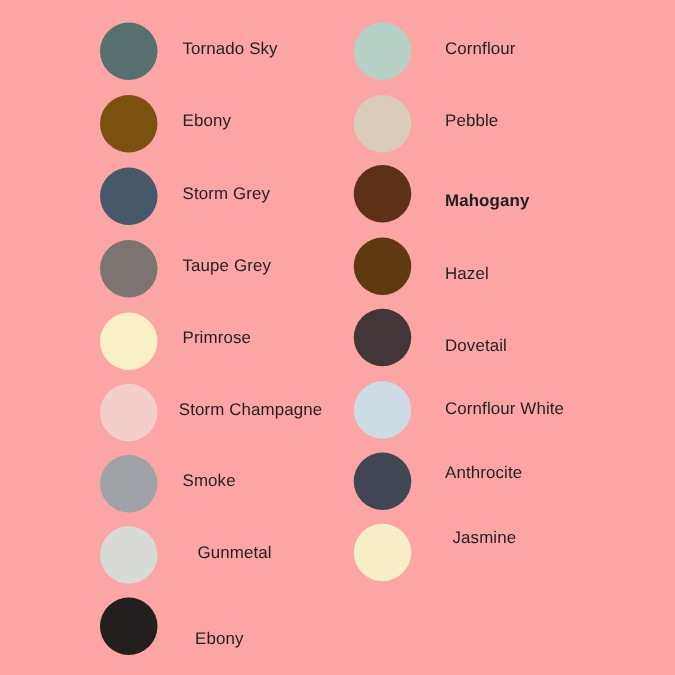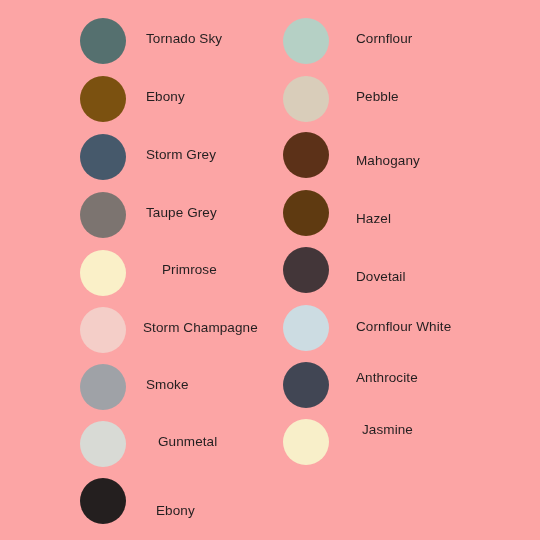--- a/index.html
+++ b/index.html
@@ -58,21 +58,21 @@
     <div class="swatch-row">
       <span class="swatch-dot" title="Storm Grey" style="left: 80px; top: 134px; width: 46px; height: 46px; background: rgb(70, 89, 107);"></span>
       <span class="swatch-label" style="left: 146px; top: 148px; color: rgb(35, 31, 32);">Storm Grey</span>
     </div>
     <div class="swatch-row">
       <span class="swatch-dot" title="Taupe Grey" style="left: 80px; top: 192px; width: 46px; height: 46px; background: rgb(124, 116, 112);"></span>
       <span class="swatch-label" style="left: 146px; top: 206px; color: rgb(35, 31, 32);">Taupe Grey</span>
     </div>
     <div class="swatch-row">
       <span class="swatch-dot" title="Primrose" style="left: 80px; top: 250px; width: 46px; height: 46px; background: rgb(250, 240, 200);"></span>
-      <span class="swatch-label" style="left: 162px; top: 263px; color: rgb(35, 31, 32);">Primrose</span>
+      <span class="swatch-label" style="left: 146px; top: 263px; color: rgb(35, 31, 32);">Primrose</span>
     </div>
     <div class="swatch-row">
       <span class="swatch-dot" title="Pink Champagne" style="left: 80px; top: 307px; width: 46px; height: 46px; background: rgb(244, 206, 200);"></span>
       <span class="swatch-label" style="left: 143px; top: 321px; color: rgb(35, 31, 32);">Storm Champagne</span>
     </div>
     <div class="swatch-row">
       <span class="swatch-dot" title="Smoke" style="left: 80px; top: 364px; width: 46px; height: 46px; background: rgb(159, 162, 167);"></span>
       <span class="swatch-label" style="left: 146px; top: 378px; color: rgb(35, 31, 32);">Smoke</span>
     </div>
     <div class="swatch-row">
@@ -86,21 +86,21 @@
     <div class="swatch-row">
       <span class="swatch-dot" title="Peppermint" style="left: 283px; top: 18px; width: 46px; height: 46px; background: rgb(181, 208, 197);"></span>
       <span class="swatch-label" style="left: 356px; top: 32px; color: rgb(35, 31, 32);">Cornflour</span>
     </div>
     <div class="swatch-row">
       <span class="swatch-dot" title="Pebble" style="left: 283px; top: 76px; width: 46px; height: 46px; background: rgb(217, 205, 186);"></span>
       <span class="swatch-label" style="left: 356px; top: 90px; color: rgb(35, 31, 32);">Pebble</span>
     </div>
     <div class="swatch-row">
       <span class="swatch-dot" title="Mahogany" style="left: 283px; top: 132px; width: 46px; height: 46px; background: rgb(92, 49, 24);"></span>
-      <span class="swatch-label" style="left: 356px; top: 154px; color: rgb(35, 31, 32);">Mahogany</span>
+      <span class="swatch-label" style="left: 356px; top: 154px; color: rgb(35, 31, 32); font-weight: bold;">Mahogany</span>
     </div>
     <div class="swatch-row">
       <span class="swatch-dot" title="Hazel" style="left: 283px; top: 190px; width: 46px; height: 46px; background: rgb(95, 58, 17);"></span>
       <span class="swatch-label" style="left: 356px; top: 212px; color: rgb(35, 31, 32);">Hazel</span>
     </div>
     <div class="swatch-row">
       <span class="swatch-dot" title="Dovetail" style="left: 283px; top: 247px; width: 46px; height: 46px; background: rgb(67, 54, 57);"></span>
       <span class="swatch-label" style="left: 356px; top: 270px; color: rgb(35, 31, 32);">Dovetail</span>
     </div>
     <div class="swatch-row">

